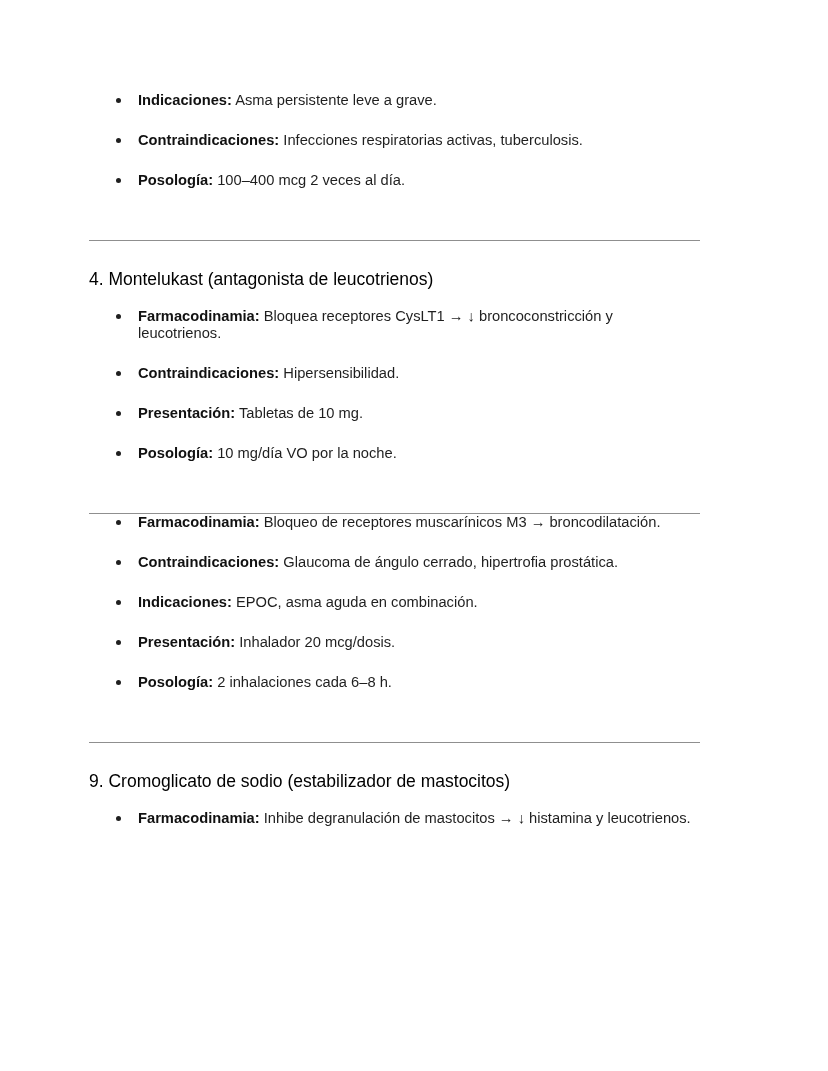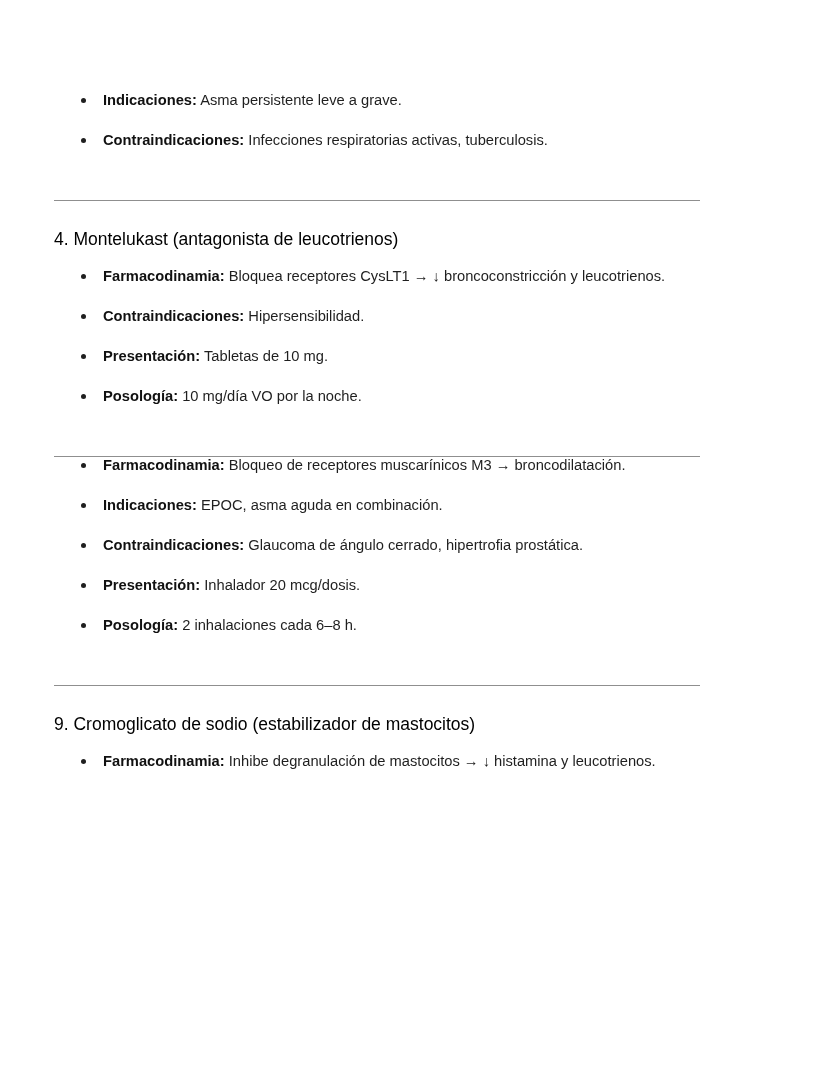--- a/index.html
+++ b/index.html
@@ -5,21 +5,21 @@
   * { margin: 0; padding: 0; box-sizing: border-box; }
   html, body { background: #ffffff; }
   body {
     width: 828px;
     height: 1071px;
     font-family: "Liberation Sans", "DejaVu Sans", sans-serif;
     color: #1f1f1f;
     overflow: hidden;
   }
   .page {
-    padding: 92px 96px 0 54px;
+    padding: 92px 96px 0 89px;
     width: 796px;
   }
   ul.bullets {
     list-style: none;
     display: flow-root;
     margin: 0;
   }
   ul.bullets li {
     position: relative;
     padding-left: 49px;
@@ -56,35 +56,36 @@
     margin: 28px 0 18px 0;
   }
 </style>
 </head>
 <body>
 
 <div class="page">
   <ul class="bullets" id="continued-bullets">
       <li><strong>Indicaciones:</strong> <span>Asma persistente leve a grave.</span></li>
       <li><strong>Contraindicaciones:</strong> <span>Infecciones respiratorias activas, tuberculosis.</span></li>
+      <li><strong>Posología:</strong> <span>100–400 mcg 2 veces al día.</span></li>
     </ul>
   <div id="sections">
       <hr class="divider">
       <h2 class="section-heading">4. Montelukast (antagonista de leucotrienos)</h2>
       <ul class="bullets">
         <li><strong>Farmacodinamia:</strong> <span>Bloquea receptores CysLT1 → ↓ broncoconstricción y leucotrienos.</span></li>
         <li><strong>Contraindicaciones:</strong> <span>Hipersensibilidad.</span></li>
         <li><strong>Presentación:</strong> <span>Tabletas de 10 mg.</span></li>
         <li><strong>Posología:</strong> <span>10 mg/día VO por la noche.</span></li>
       </ul>
       <hr class="divider">
       <ul class="bullets">
         <li><strong>Farmacodinamia:</strong> <span>Bloqueo de receptores muscarínicos M3 → broncodilatación.</span></li>
+        <li><strong>Contraindicaciones:</strong> <span>Glaucoma de ángulo cerrado, hipertrofia prostática.</span></li>
         <li><strong>Indicaciones:</strong> <span>EPOC, asma aguda en combinación.</span></li>
-        <li><strong>Contraindicaciones:</strong> <span>Glaucoma de ángulo cerrado, hipertrofia prostática.</span></li>
         <li><strong>Presentación:</strong> <span>Inhalador 20 mcg/dosis.</span></li>
         <li><strong>Posología:</strong> <span>2 inhalaciones cada 6–8 h.</span></li>
       </ul>
       <hr class="divider">
       <h2 class="section-heading">9. Cromoglicato de sodio (estabilizador de mastocitos)</h2>
       <ul class="bullets">
         <li><strong>Farmacodinamia:</strong> <span>Inhibe degranulación de mastocitos → ↓ histamina y leucotrienos.</span></li>
       </ul>
     </div>
 </div>

